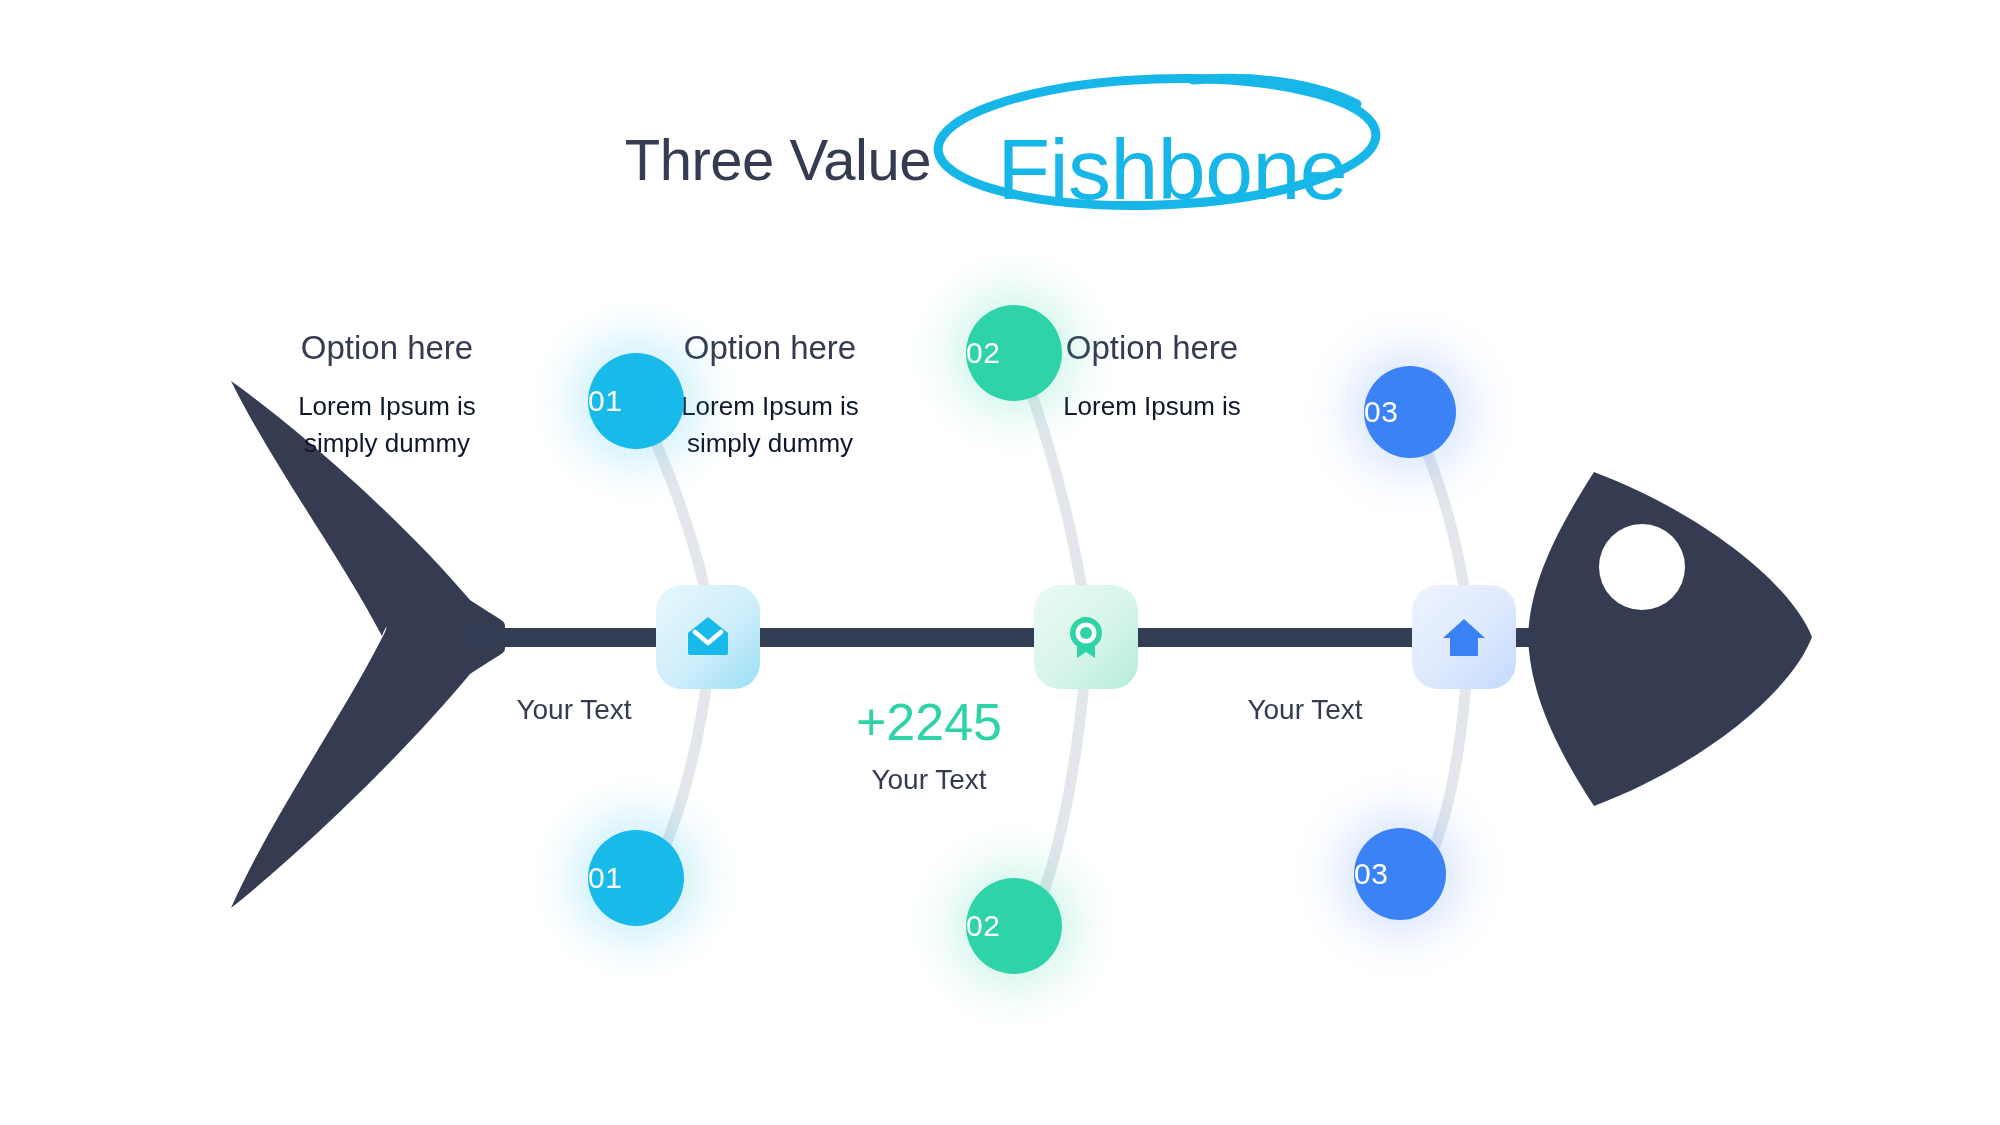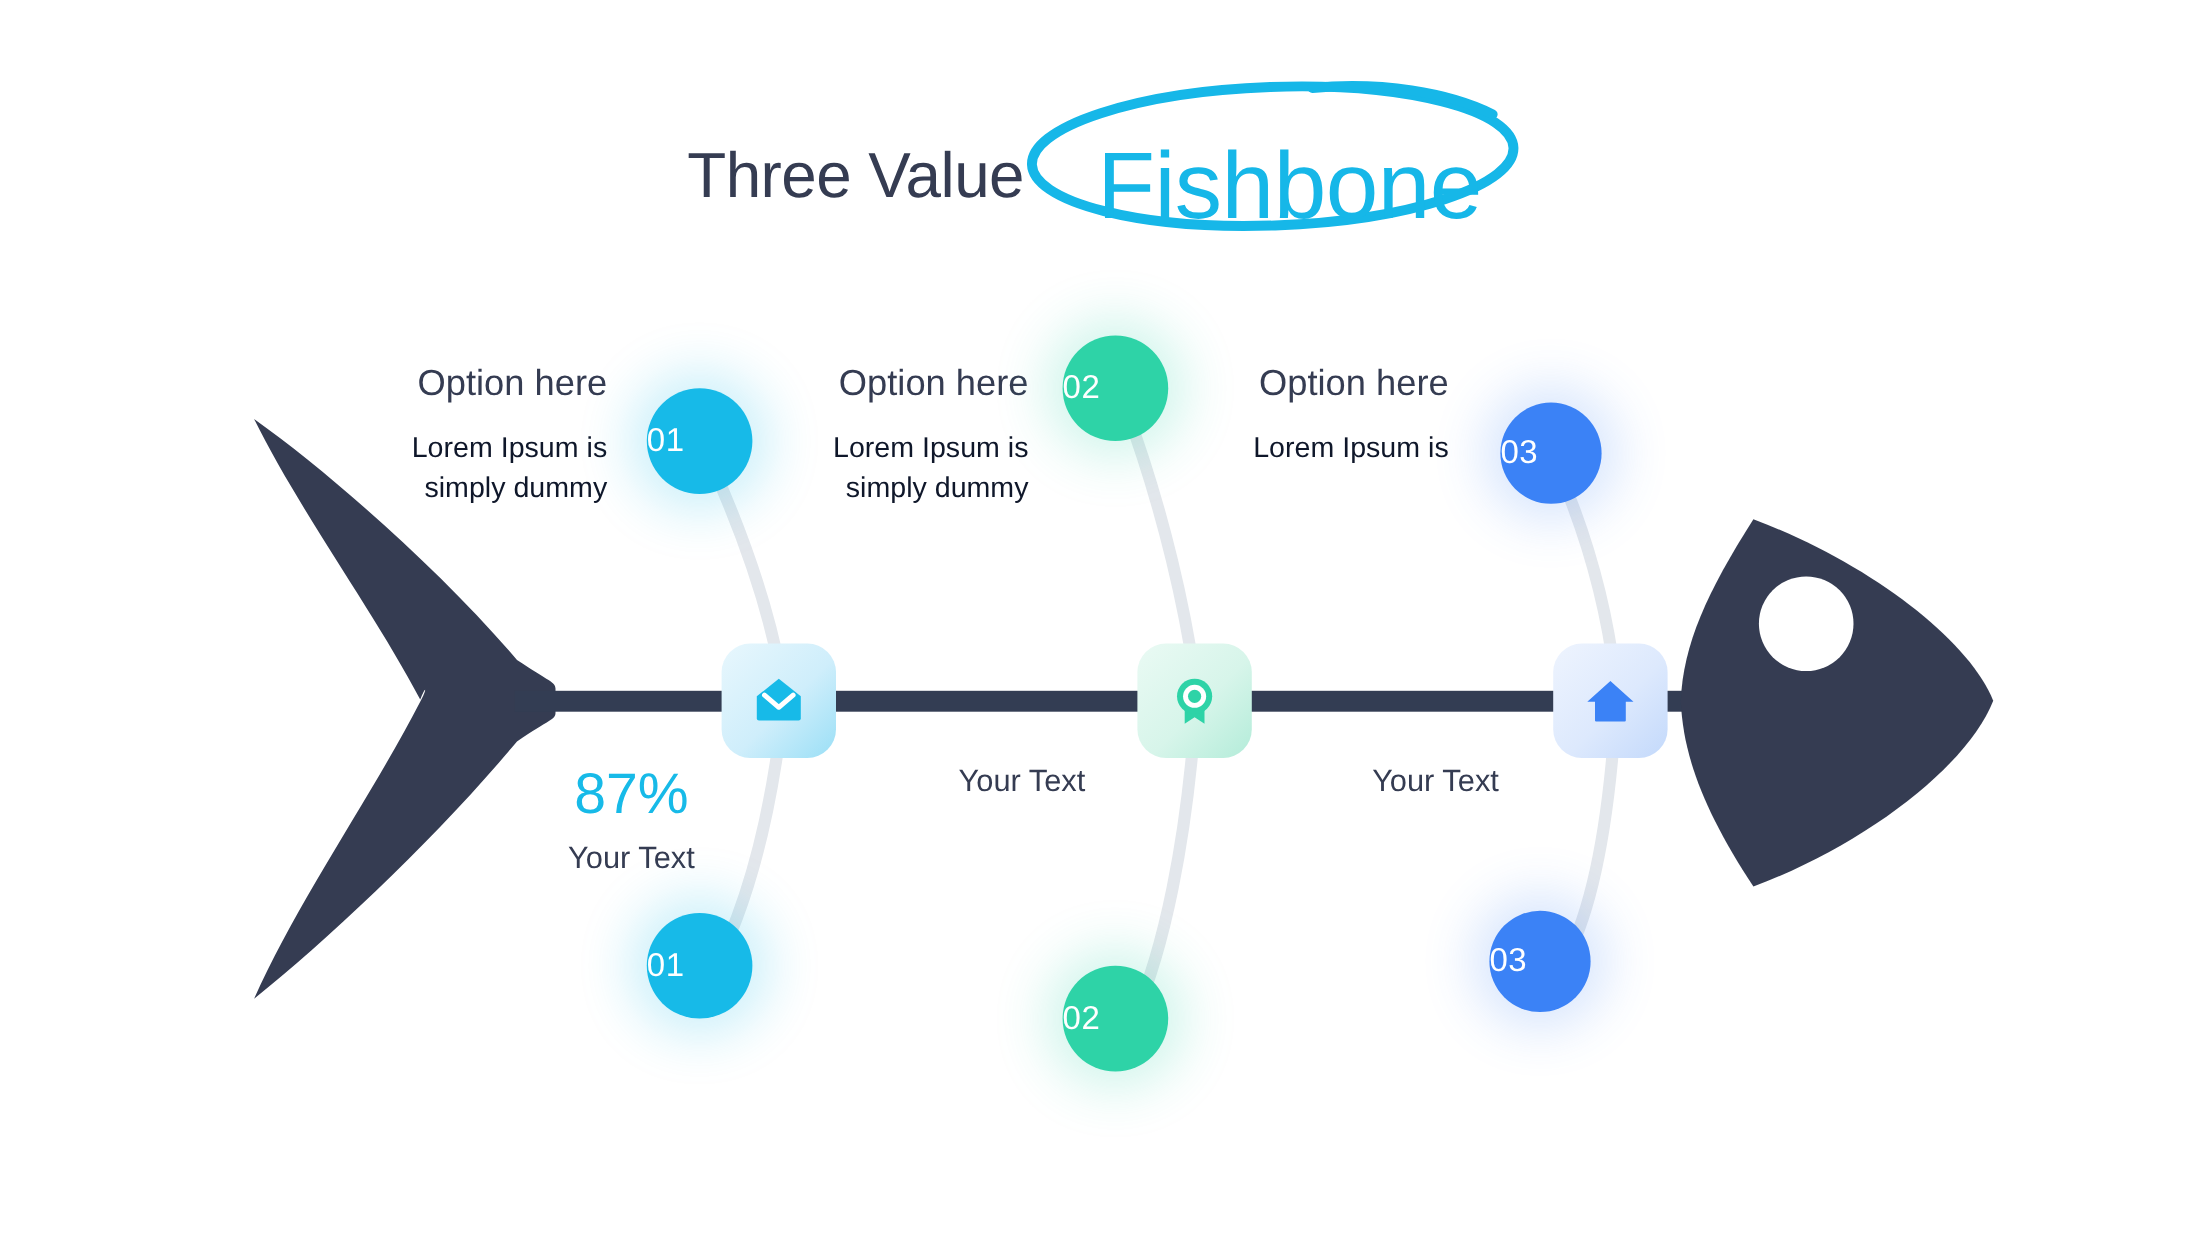--- a/index.html
+++ b/index.html
@@ -67,21 +67,21 @@
     position: absolute;
     left: 0;
     top: 0;
     width: 2000px;
     height: 1125px;
   }
 
   
   .option {
     position: absolute;
-    text-align: right;
+    text-align: center;
     width: 330px;
   }
   .option .opt-title {
     font-size: 33px;
     color: #353c52;
     font-weight: 400;
     margin: 0 0 22px 0;
     line-height: 1.1;
   }
   .option .opt-body {
@@ -193,25 +193,25 @@
     <p class="opt-body">Lorem Ipsum is</p>
     <p class="opt-body">simply dummy</p>
   </div>
 
   <div class="option" style="left:987px; top:330px;">
     <p class="opt-title">Option here</p>
     <p class="opt-body">Lorem Ipsum is</p>
   </div>
 
   <div class="stat" style="left:424px; top:696px;">
-    <p class="stat-value" style="color:#17bae8;">87%</p>
     <p class="stat-label">Your Text</p>
   </div>
 
   <div class="stat" style="left:779px; top:696px;">
+    <p class="stat-value" style="color:#2ed3a7;">+2245</p>
     <p class="stat-label">Your Text</p>
   </div>
 
   <div class="stat" style="left:1155px; top:696px;">
     <p class="stat-label">Your Text</p>
   </div>
 
   <div class="bubble" style="left:588px; top:353px; width:96px; height:96px; background:#17bae8; box-shadow:0 0 46px 16px rgba(23,186,232,0.22);">
     <span>01</span>
   </div>

